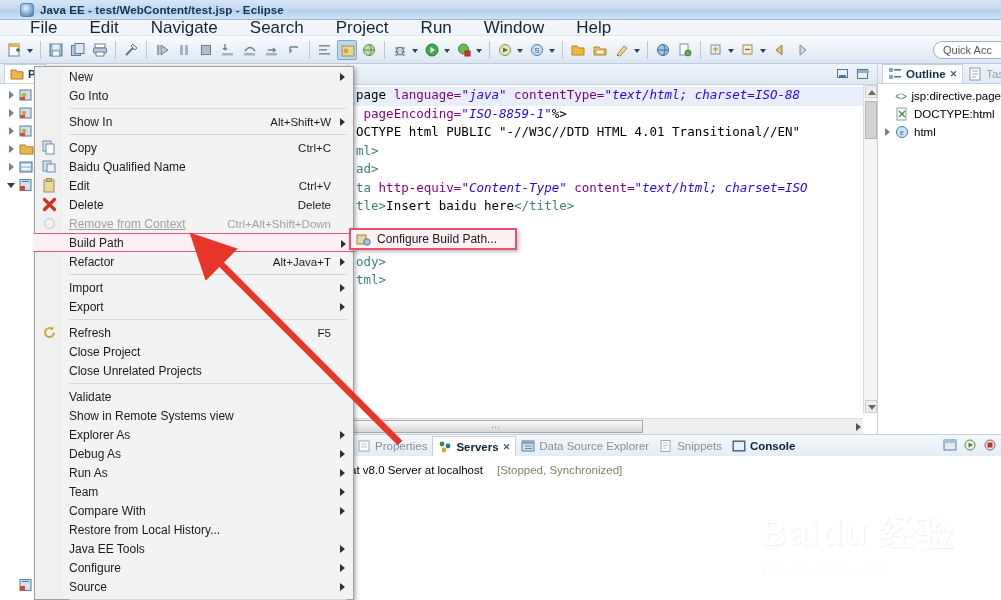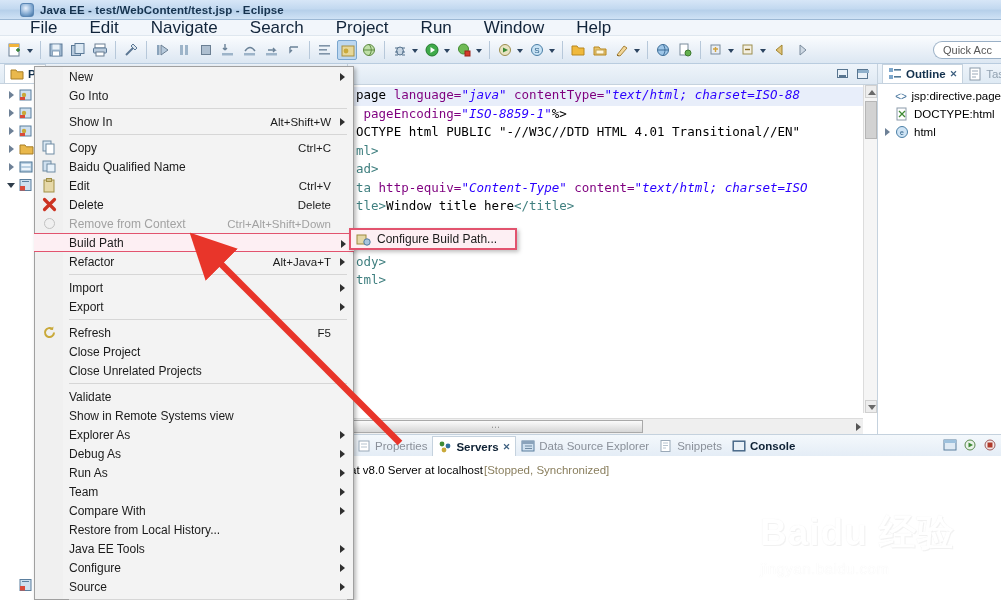--- a/index.html
+++ b/index.html
@@ -152,36 +152,36 @@
 
   
   .bottom-panel { position: absolute; left: 348px; top: 370px; width: 653px; height: 166px; background: #fff; border-top: 1px solid #c5d2de; }
   .bp-tabbar { height: 21px; background: linear-gradient(to bottom,#f4f8fc,#e4edf6); display: flex; align-items: flex-end; padding-left: 4px; position: relative; }
   .bp-tab { display:flex; align-items:center; font-size:11.5px; color:#8a9099; padding:0 5px; height:20px; }
   .bp-tab.active { background:#fff; font-weight:bold; color:#0d2033; border:1px solid #c5d2de; border-bottom:none; }
   .bp-tab.strong { color:#0d2033; font-weight:bold; }
   .bp-ico { width:14px;height:14px;margin-right:4px; }
   .bp-body { padding: 6px 0 0 2px; font-size: 11.5px; }
   .server-row { display:flex; align-items:center; height:16px; }
-  .server-state { color:#8a7f5e; margin-left:1px; }
+  .server-state { color:#8a7f5e; margin-left:14px; }
   .bp-tools { position:absolute; right:4px; top:3px; display:flex; align-items:center; }
 
   
   .ctx {
     position: absolute; left: 34px; top: 66px; width: 320px; height: 534px;
     background: #f3f3f3; border: 1px solid #a0a0a0;
     box-shadow: 2px 2px 4px rgba(0,0,0,.28);
     z-index: 40;
   }
   .ctx-strip { position:absolute; left:0; top:0; width:28px; height:100%; background:#f0f0f0; }
   .ctx-item {
     position: relative; display: flex; align-items: center;
     height: 19px; padding-left: 34px; font-size: 12px; color: #1b1b1b;
   }
-  .ctx-item.disabled { color: #a2a2a2; }
+  .ctx-item.disabled { color: #a2a2a2; text-decoration: underline; }
   .ctx-item .ci { position:absolute; left:7px; top:2px; width:15px; height:15px; }
   .ctx-item .sc { position: absolute; right: 22px; font-size: 11.5px; }
   .ctx-item.disabled .sc { color:#a2a2a2;margin-left:16px; }
   .ctx-item .sub {
     position: absolute; right: 8px; top: 6px;
     border-top: 4px solid transparent; border-bottom: 4px solid transparent;
     border-left: 5px solid #2f2f2f;
   }
   .ctx-sep { height: 1px; margin: 3px 6px 3px 34px; background: #d6d6d6; }
   .ctx-item.hi {
@@ -516,21 +516,21 @@
       </div>
       <div class="code">
         <div class="ruler"></div>
         <div id="code-lines" style="padding-left:6px; padding-top:2px;">
             <div class="code-line hl"><span class="tok-txt">page </span><span class="tok-attr">language=</span><span class="tok-val">"java"</span><span class="tok-attr"> contentType=</span><span class="tok-val">"text/html; charset=ISO-88</span></div>
             <div class="code-line"><span class="tok-attr"> pageEncoding=</span><span class="tok-val">"ISO-8859-1"</span><span class="tok-txt">%&gt;</span></div>
             <div class="code-line"><span class="tok-txt">OCTYPE html PUBLIC </span><span class="tok-txt">"-//W3C//DTD HTML 4.01 Transitional//EN"</span></div>
             <div class="code-line"><span class="tok-tag">ml&gt;</span></div>
             <div class="code-line"><span class="tok-tag">ad&gt;</span></div>
             <div class="code-line"><span class="tok-tag">ta </span><span class="tok-attr">http-equiv=</span><span class="tok-val">"Content-Type"</span><span class="tok-attr"> content=</span><span class="tok-val">"text/html; charset=ISO</span></div>
-            <div class="code-line"><span class="tok-tag">tle&gt;</span><span class="tok-txt">Window title here</span><span class="tok-tag">&lt;/title&gt;</span></div>
+            <div class="code-line"><span class="tok-tag">tle&gt;</span><span class="tok-txt">Insert baidu here</span><span class="tok-tag">&lt;/title&gt;</span></div>
             <div class="code-line"><span class="tok-txt"></span></div>
             <div class="code-line"><span class="tok-txt"></span></div>
             <div class="code-line"><span class="tok-tag">ody&gt;</span></div>
             <div class="code-line"><span class="tok-tag">tml&gt;</span></div>
           </div>
       </div>
       <div class="vscroll">
         <div class="sb-up"></div>
         <div class="vthumb"></div>
         <div class="sb-dn"></div>

